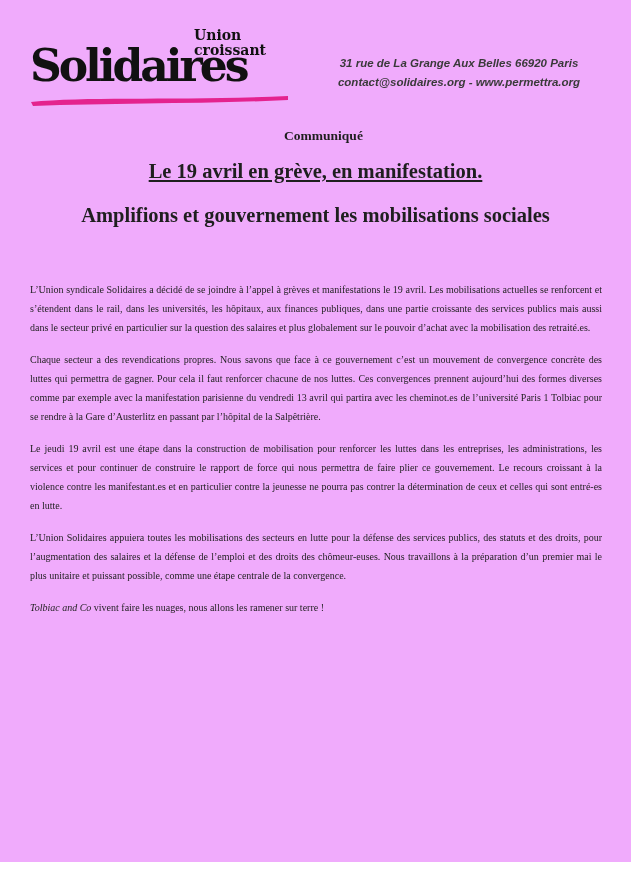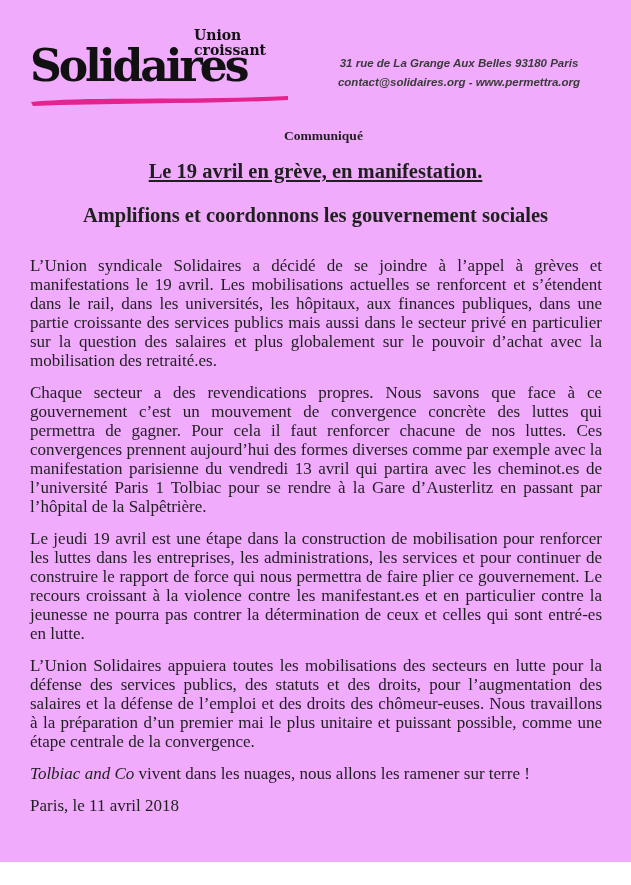--- a/index.html
+++ b/index.html
@@ -90,24 +90,24 @@
     text-align: center;
     font-weight: bold;
     font-size: 20.5px;
     white-space: nowrap;
   }
   .title-1 { top: 160px; text-decoration: underline; }
   .title-2 { top: 204px; }
 
   .content {
     position: absolute;
-    top: 256px;
+    top: 280px;
     left: 30px;
     width: 572px;
-    font-size: 17px;
+    font-size: 10px;
     line-height: 19px;
   }
   .content p {
     margin: 0 0 13px 0;
     text-align: justify;
   }
   .slogan {
     margin-top: 12px;
     text-align: center;
   }
@@ -127,34 +127,33 @@
       <div class="union-text">
         <div>Union</div>
         <div>croissant</div>
       </div>
       <div class="wordmark">Solidaires</div>
       <svg class="logo-underline" viewBox="0 0 260 14" preserveAspectRatio="none">
         <path d="M1,9 C60,3 150,8 258,3 L258,7 C180,11 85,10 3,13 Z" fill="#e4238e"></path>
       </svg>
     </div>
     <div class="address-block">
-      <div>31 rue de La Grange Aux Belles 93180 Paris</div>
+      <div>31 rue de La Grange Aux Belles 66920 Paris</div>
       <div>contact@solidaires.org    -    www.permettra.org</div>
     </div>
   </div>
 
   <div class="kicker">Communiqué</div>
 
   <div class="title title-1">Le 19 avril en grève, en manifestation.</div>
-  <div class="title title-2">Amplifions et coordonnons les gouvernement sociales</div>
+  <div class="title title-2">Amplifions et gouvernement les mobilisations sociales</div>
 
   <div class="content">
     <p>L’Union syndicale Solidaires a décidé de se joindre à l’appel à grèves et manifestations le 19 avril. Les mobilisations actuelles se renforcent et s’étendent dans le rail, dans les universités, les hôpitaux, aux finances publiques, dans une partie croissante des services publics mais aussi dans le secteur privé en particulier sur la question des salaires et plus globalement sur le pouvoir d’achat avec la mobilisation des retraité.es.</p>
     <p>Chaque secteur a des revendications propres. Nous savons que face à ce gouvernement c’est un mouvement de convergence concrète des luttes qui permettra de gagner. Pour cela il faut renforcer chacune de nos luttes. Ces convergences prennent aujourd’hui des formes diverses comme par exemple avec la manifestation parisienne du vendredi 13 avril qui partira avec les cheminot.es de l’université Paris 1 Tolbiac pour se rendre à la Gare d’Austerlitz en passant par l’hôpital de la Salpêtrière.</p>
     <p>Le jeudi 19 avril est une étape dans la construction de mobilisation pour renforcer les luttes dans les entreprises, les administrations, les services et pour continuer de construire le rapport de force qui nous permettra de faire plier ce gouvernement. Le recours croissant à la violence contre les manifestant.es et en particulier contre la jeunesse ne pourra pas contrer la détermination de ceux et celles qui sont entré-es en lutte.</p>
     <p>L’Union Solidaires appuiera toutes les mobilisations des secteurs en lutte pour la défense des services publics, des statuts et des droits, pour l’augmentation des salaires et la défense de l’emploi et des droits des chômeur-euses. Nous travaillons à la préparation d’un premier mai le plus unitaire et puissant possible, comme une étape centrale de la convergence.</p>
 
-    <p class="slogan"><span class="it">Tolbiac and Co</span><span> vivent dans les nuages, nous allons les ramener sur terre !</span></p>
+    <p class="slogan"><span class="it">Tolbiac and Co</span><span> vivent faire les nuages, nous allons les ramener sur terre !</span></p>
 
-    <p class="dateline">Paris, le 11 avril 2018</p>
   </div>
 
 </div>
 
 </body></html>

